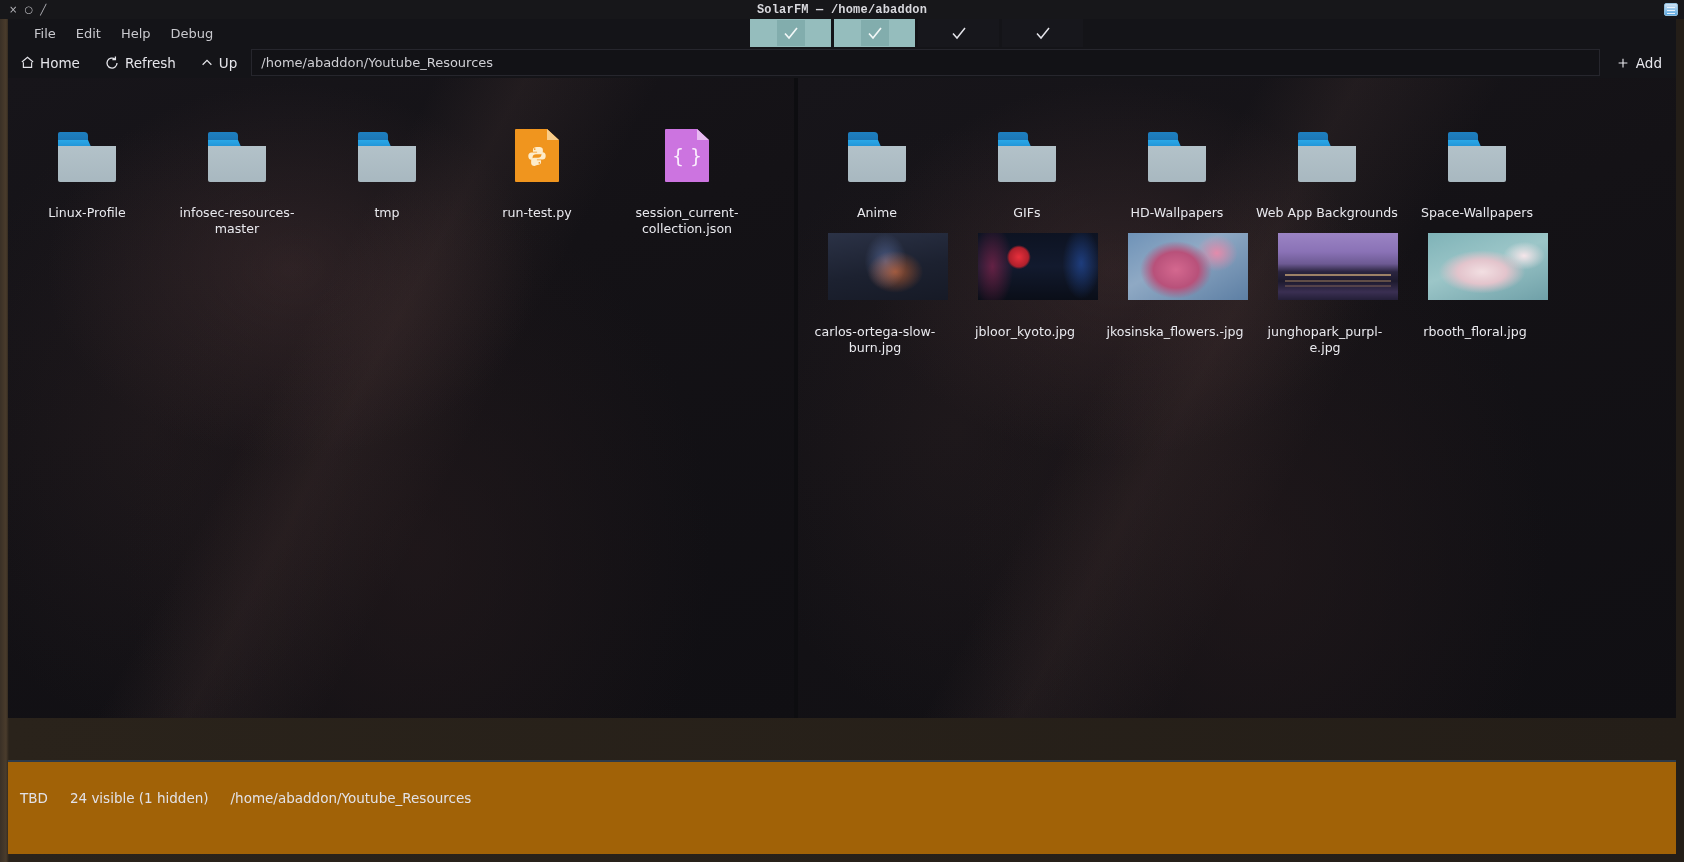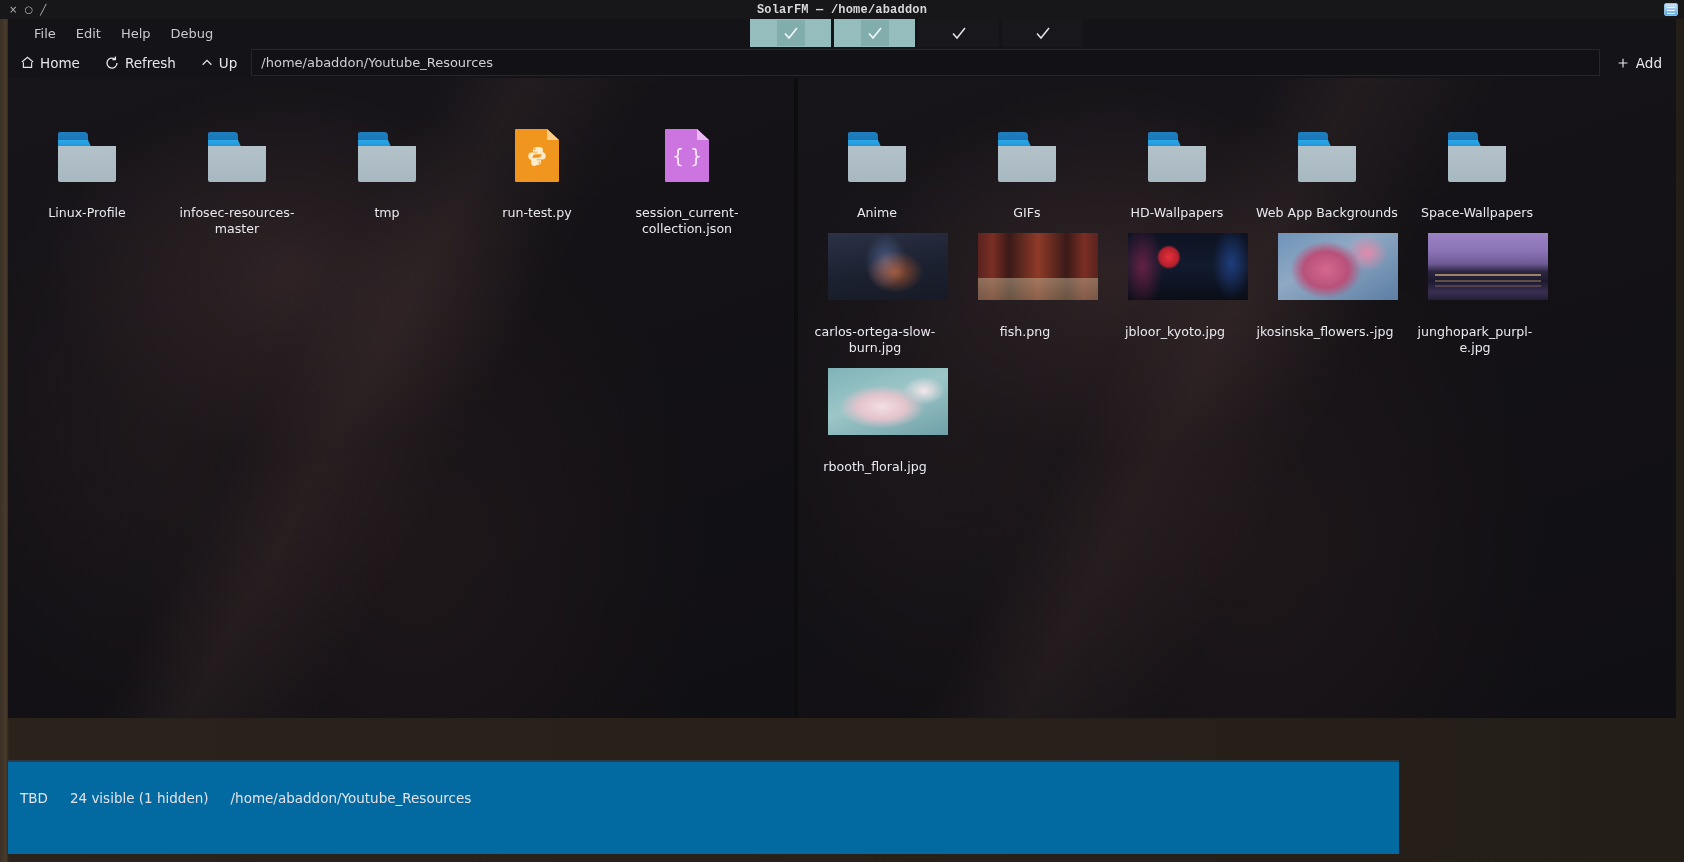--- a/index.html
+++ b/index.html
@@ -224,22 +224,22 @@
       linear-gradient(180deg,#9b84c4 0%,#8a72b6 28%,#6d5a93 46%,#2b2540 58%,#1d1a2e 72%,#3a2f52 88%,#241f38 100%); }
   .th-jungho::after { content:""; position:absolute; left:6%; right:6%; top:62%; height:2px;
       background: rgba(255,210,140,.55); box-shadow:0 6px 0 rgba(255,200,130,.3), 0 11px 0 rgba(255,190,120,.2); }
   .th-rbooth { background:
       radial-gradient(ellipse 60px 30px at 45% 58%, #f2dfe2 0%, #e3c4cc 40%, transparent 72%),
       radial-gradient(ellipse 30px 20px at 80% 34%, #f6e6ea, transparent 70%),
       linear-gradient(160deg,#7fb3b8 0%,#9cc6c8 45%,#6fa0a8 100%); }
 
   
   #statusbar {
-    position: absolute; left: 8px; top: 760px; width: 1391px; height: 94px;
-    background: #0369a1;
+    position: absolute; left: 8px; top: 760px; width: 1668px; height: 94px;
+    background: #a16207;
     border-top: 2px solid #2c3a4a;
   }
   #status-row {
     position: absolute; left: 0; top: 22px; height: 28px;
     display: flex; align-items: center; gap: 22px;
     padding-left: 12px;
     color: #e2e2e8; font-size: 13.5px;
   }
 </style>
 </head>
@@ -484,26 +484,20 @@
           <div class="fname">Space-Wallpapers</div>
         </div>
         <div class="fileitem thumbitem">
           <div class="icon-wrap">
             <div class="ic-thumb th-carlos"></div>
           </div>
           <div class="fname">carlos-ortega-slow-burn.jpg</div>
         </div>
         <div class="fileitem thumbitem">
           <div class="icon-wrap">
-            <div class="ic-thumb th-fish"></div>
-          </div>
-          <div class="fname">fish.png</div>
-        </div>
-        <div class="fileitem thumbitem">
-          <div class="icon-wrap">
             <div class="ic-thumb th-kyoto"></div>
           </div>
           <div class="fname">jbloor_kyoto.jpg</div>
         </div>
         <div class="fileitem thumbitem">
           <div class="icon-wrap">
             <div class="ic-thumb th-sakura"></div>
           </div>
           <div class="fname">jkosinska_flowers.-jpg</div>
         </div>

